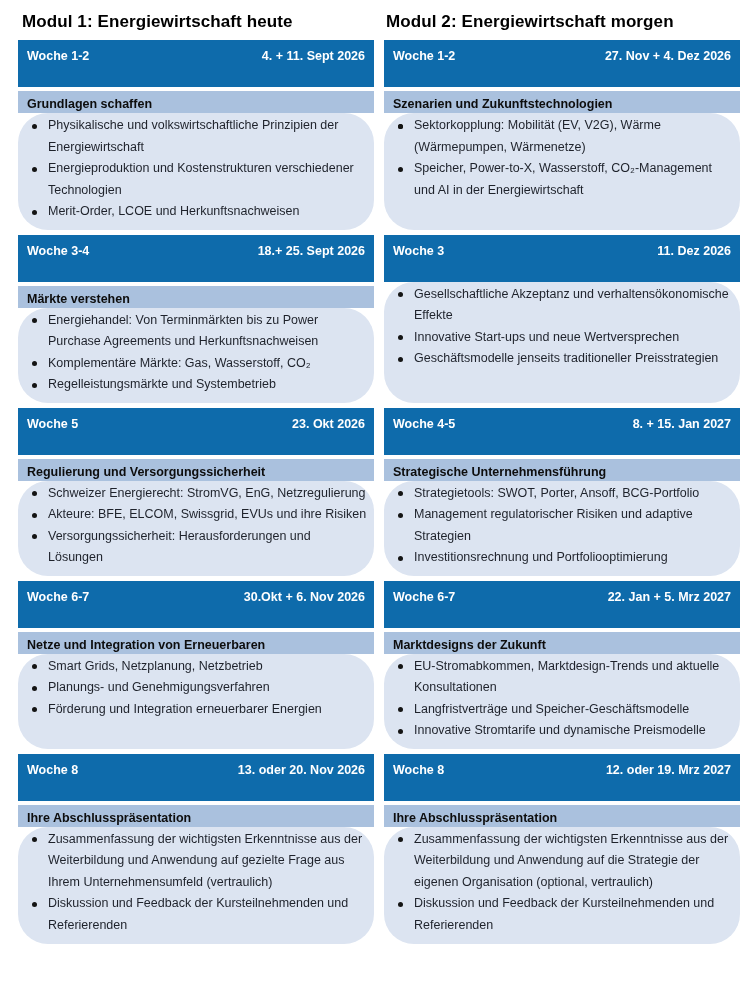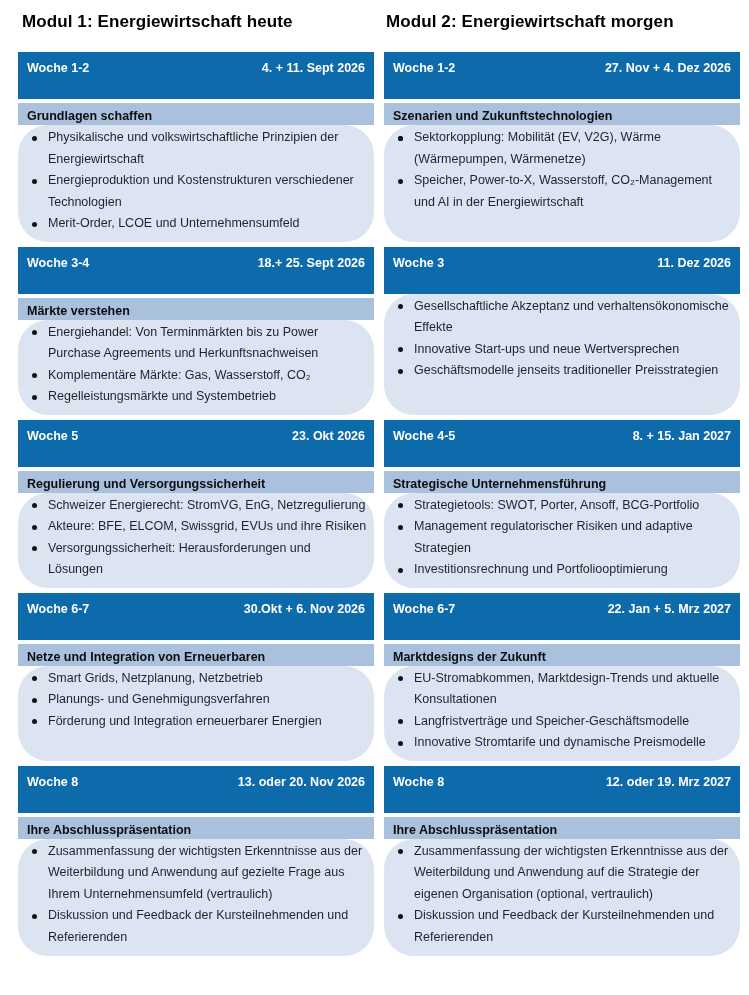--- a/index.html
+++ b/index.html
@@ -11,21 +11,21 @@
     color: #1c1c1c;
     overflow: hidden;
   }
   .page {
     padding: 10px 9px 0 18px;
   }
   .titles {
     display: grid;
     grid-template-columns: 1fr 1fr;
     column-gap: 10px;
-    margin: 2px 0 20px 4px;
+    margin: 2px 0 8px 4px;
   }
   .module-title {
     font-size: 17px;
     font-weight: bold;
     color: #000000;
     letter-spacing: 0.1px;
   }
   .grid {
     display: grid;
     grid-template-columns: 1fr 1fr;
@@ -104,21 +104,21 @@
   <div class="block band-0" style="grid-area: 1 / 1;">
     <div class="week-header">
       <span>Woche 1-2</span>
       <span>4. + 11. Sept 2026</span>
     </div>
     <div class="subtitle-bar">Grundlagen schaffen</div>
     <div class="bullets">
       <ul>
             <li><span class="dot"></span><span>Physikalische und volkswirtschaftliche Prinzipien der Energiewirtschaft</span></li>
             <li><span class="dot"></span><span>Energieproduktion und Kostenstrukturen verschiedener Technologien</span></li>
-            <li><span class="dot"></span><span>Merit-Order, LCOE und Unternehmensumfeld</span></li>
+            <li><span class="dot"></span><span>Merit-Order, LCOE und Herkunftsnachweisen</span></li>
           </ul>
     </div>
   </div>
 
   <div class="block band-1" style="grid-area: 2 / 1;">
     <div class="week-header">
       <span>Woche 3-4</span>
       <span>18.+ 25. Sept 2026</span>
     </div>
     <div class="subtitle-bar">Märkte verstehen</div>

